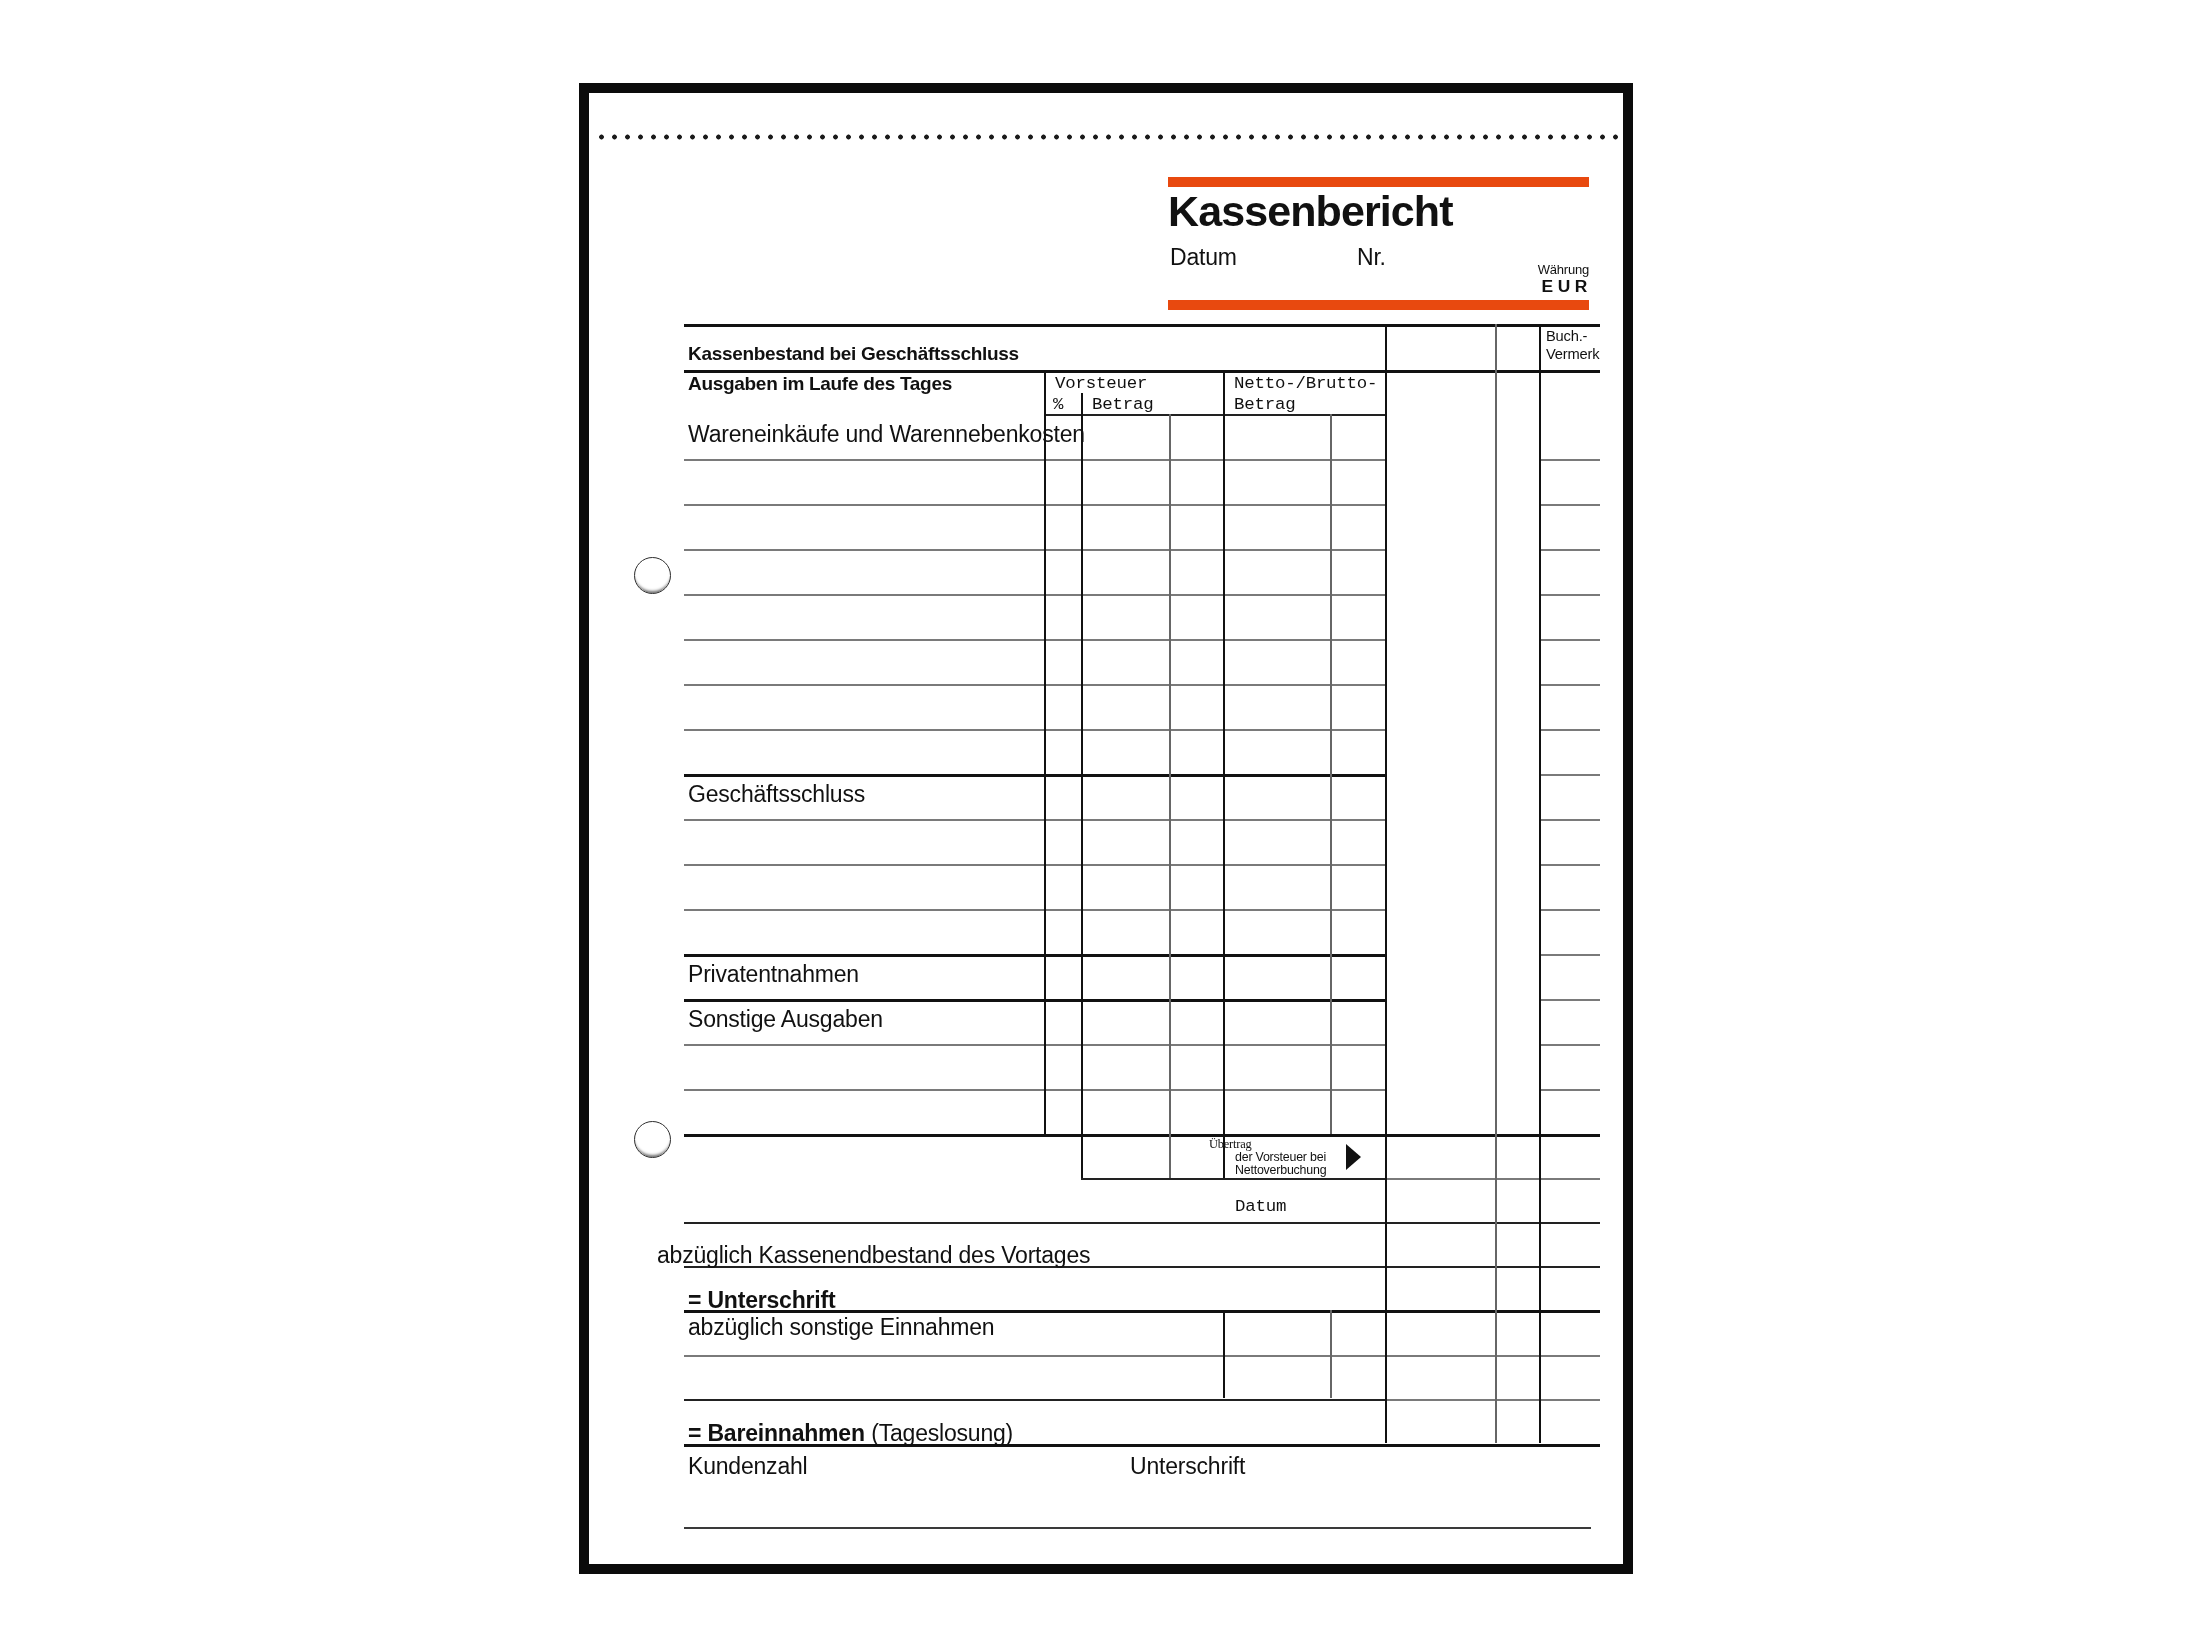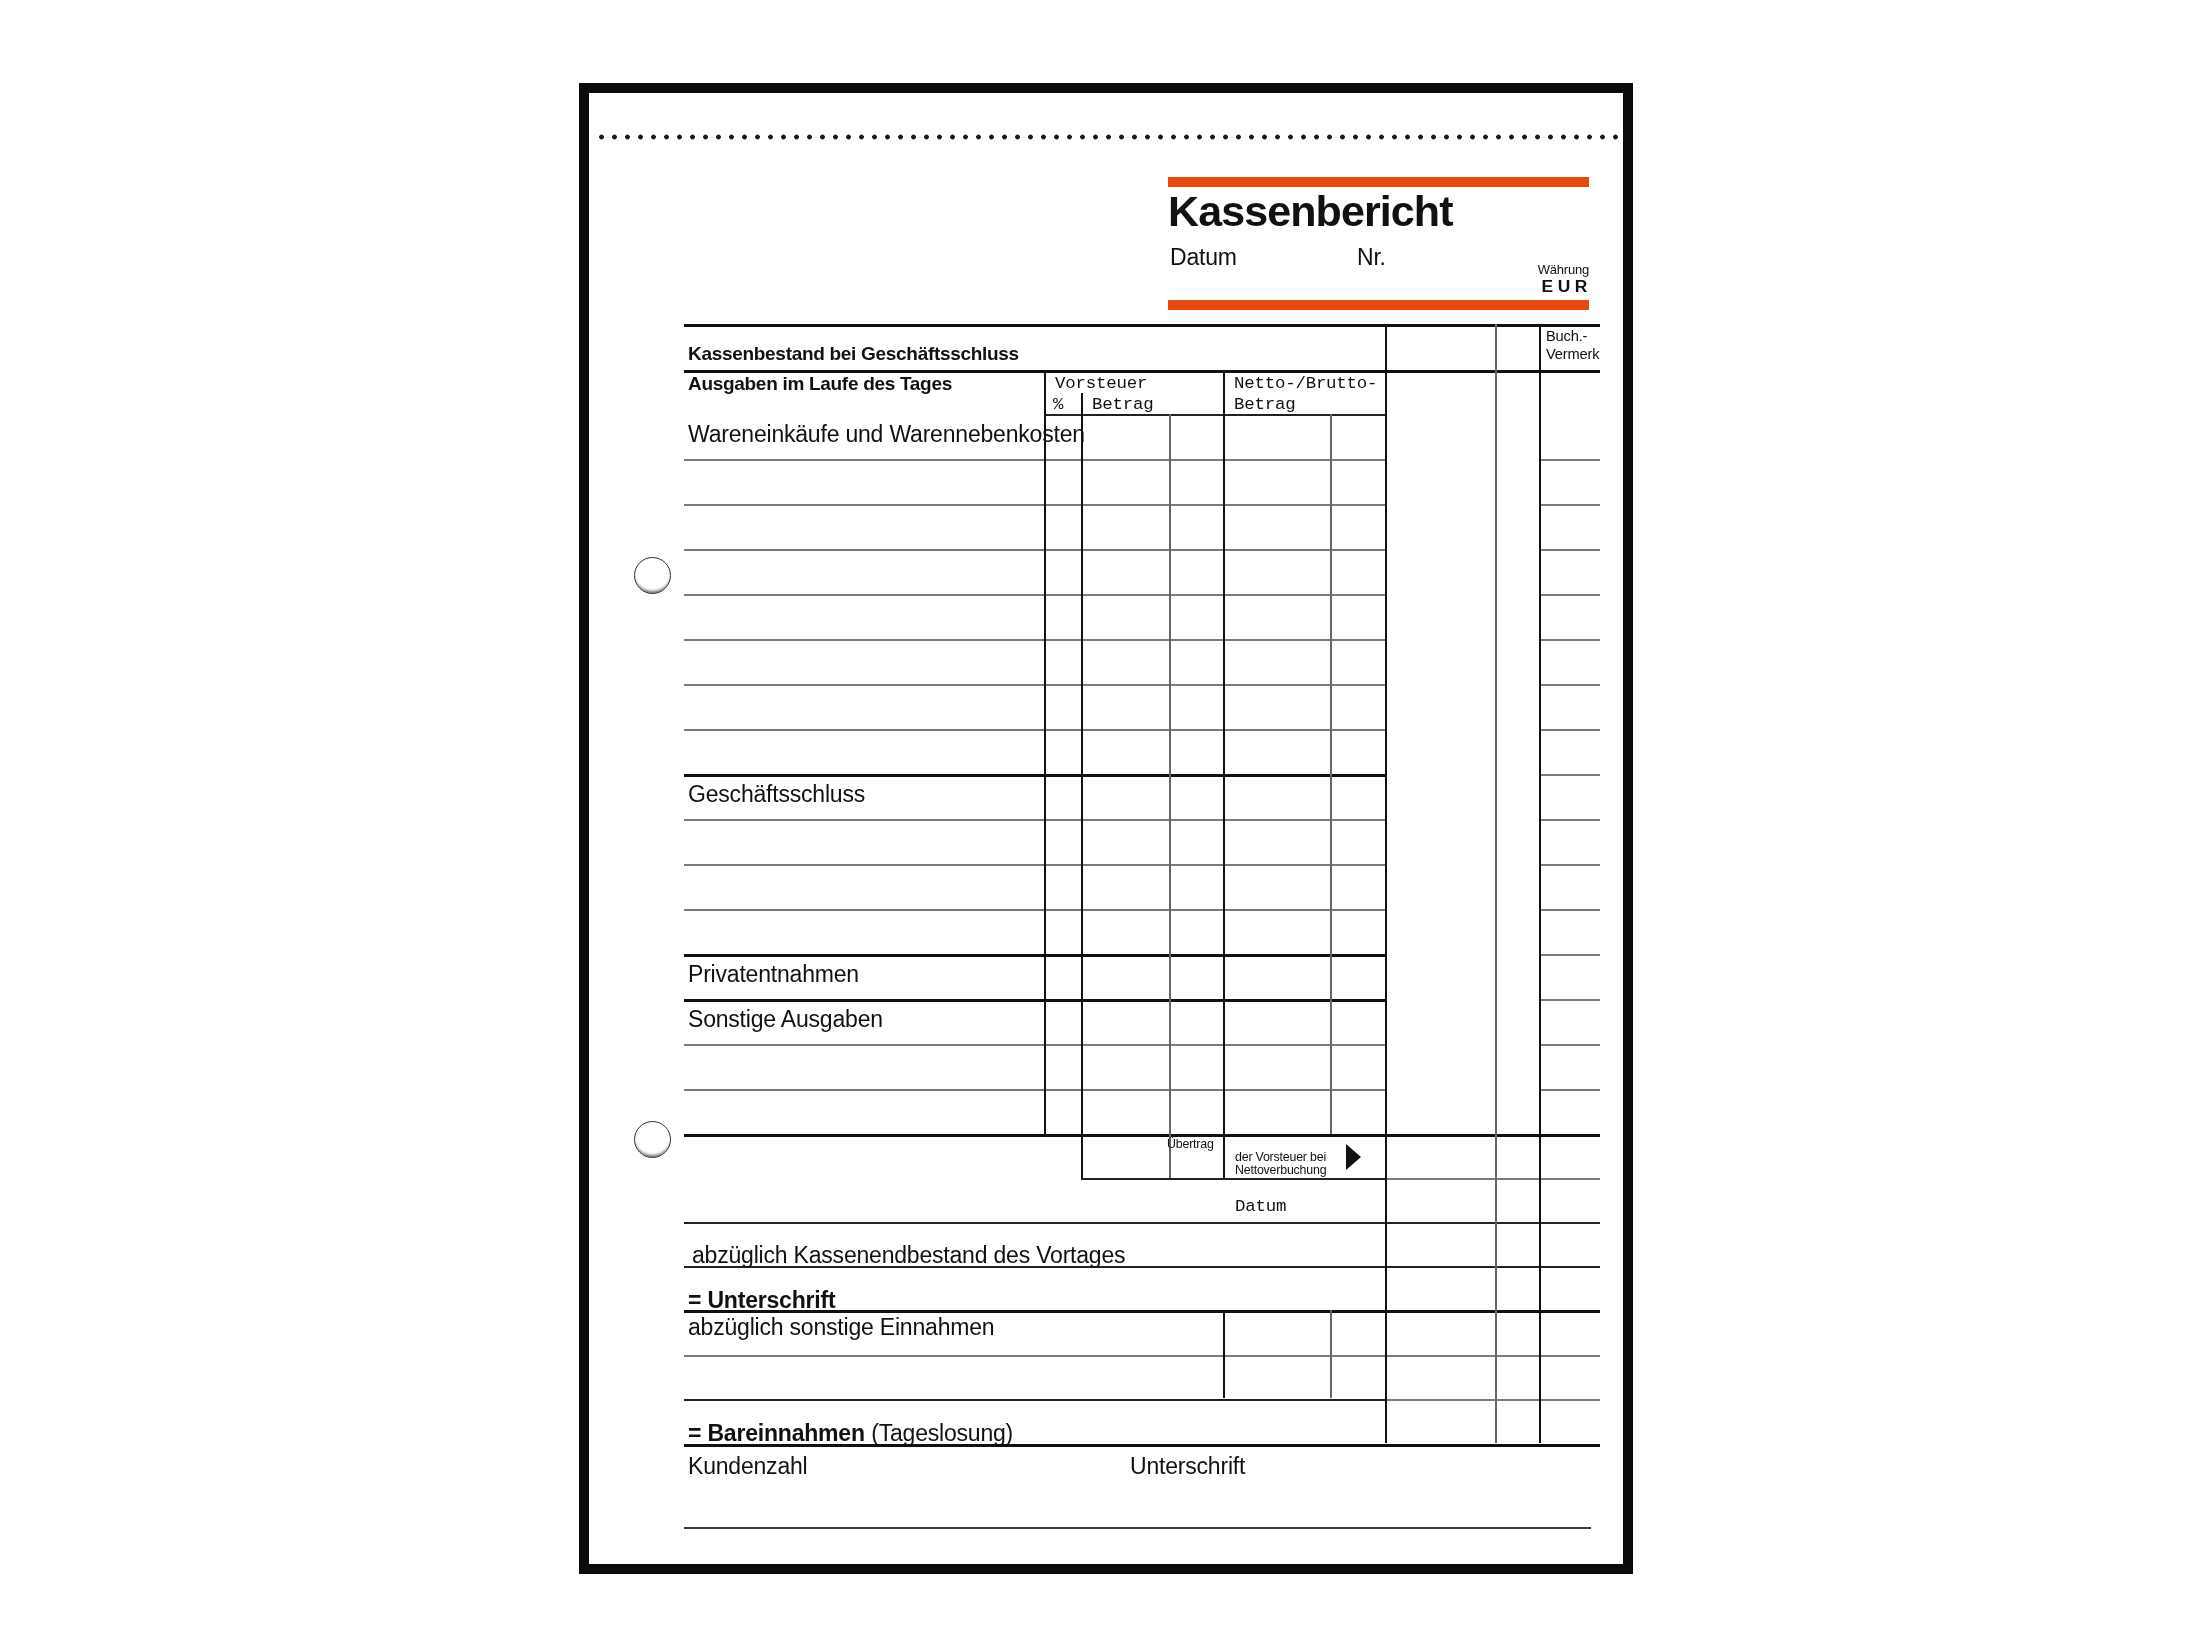--- a/index.html
+++ b/index.html
@@ -116,27 +116,27 @@
   <div class="lbl f19" style="left:1053px;top:395px;">%</div>
   <div class="lbl f19" style="left:1092px;top:395px;">Betrag</div>
   <div class="lbl f19" style="left:1234px;top:374px;">Netto-/Brutto-</div>
   <div class="lbl f19" style="left:1234px;top:395px;">Betrag</div>
 
   <div class="lbl f20" style="left:688px;top:421px;">Wareneinkäufe und Warennebenkosten</div>
   <div class="lbl f20" style="left:688px;top:781px;">Geschäftsschluss</div>
   <div class="lbl f20" style="left:688px;top:961px;">Privatentnahmen</div>
   <div class="lbl f20" style="left:688px;top:1006px;">Sonstige Ausgaben</div>
 
-  <div class="lbl ueb" style="left:1167px;top:1138px;">Übertrag</div>
+  <div class="lbl ueb" style="left:1209px;top:1138px;font-family:Liberation Serif, serif;">Übertrag</div>
   <div class="lbl ueb" style="left:1235px;top:1151px;">der Vorsteuer bei</div>
   <div class="lbl ueb" style="left:1235px;top:1164px;">Nettoverbuchung</div>
   <div class="tri" style="left:1346px;top:1144px;"></div>
 
   <div class="lbl f19" style="left:1235px;top:1197px;">Datum</div>
-  <div class="lbl f20" style="left:692px;top:1242px;">abzüglich Kassenendbestand des Vortages</div>
+  <div class="lbl f20" style="left:657px;top:1242px;">abzüglich Kassenendbestand des Vortages</div>
   <div class="lbl f20 b" style="left:688px;top:1287px;">= Unterschrift</div>
   <div class="lbl f20" style="left:688px;top:1314px;">abzüglich sonstige Einnahmen</div>
 
   <div class="lbl f20" style="left:688px;top:1420px;">
     <span class="b">= Bareinnahmen</span><span style="margin-left:6.4px;">(Tageslosung)</span>
   </div>
 
   <div class="lbl f20" style="left:688px;top:1453px;">Kundenzahl</div>
   <div class="lbl f20" style="left:1130px;top:1453px;">Unterschrift</div>
 

